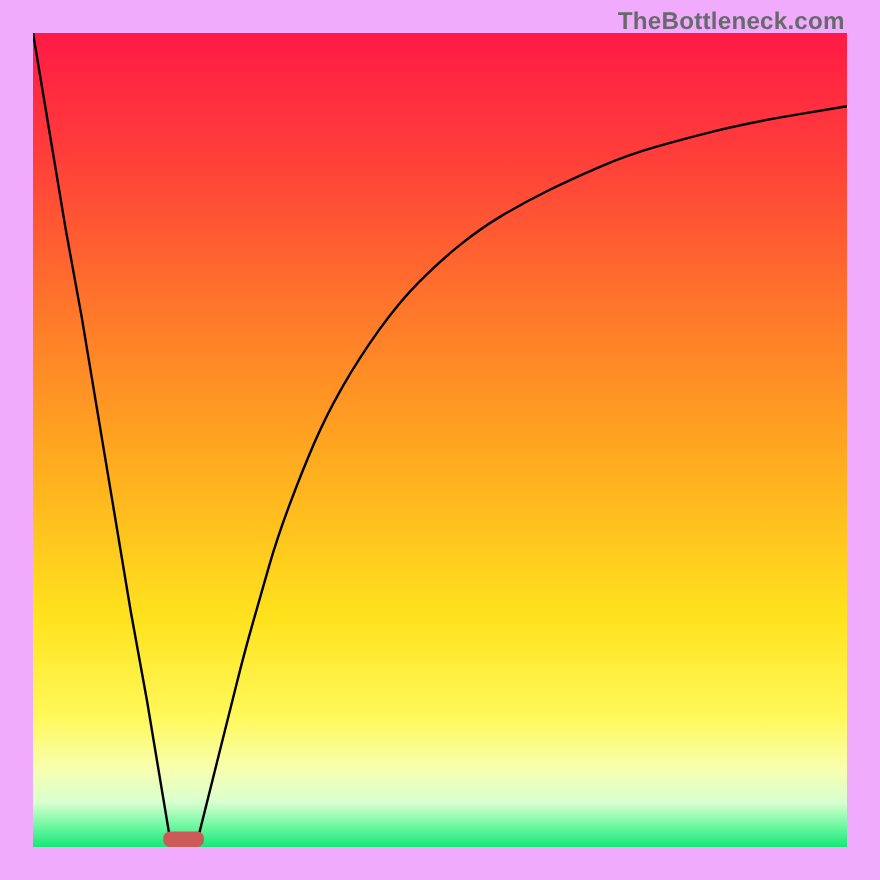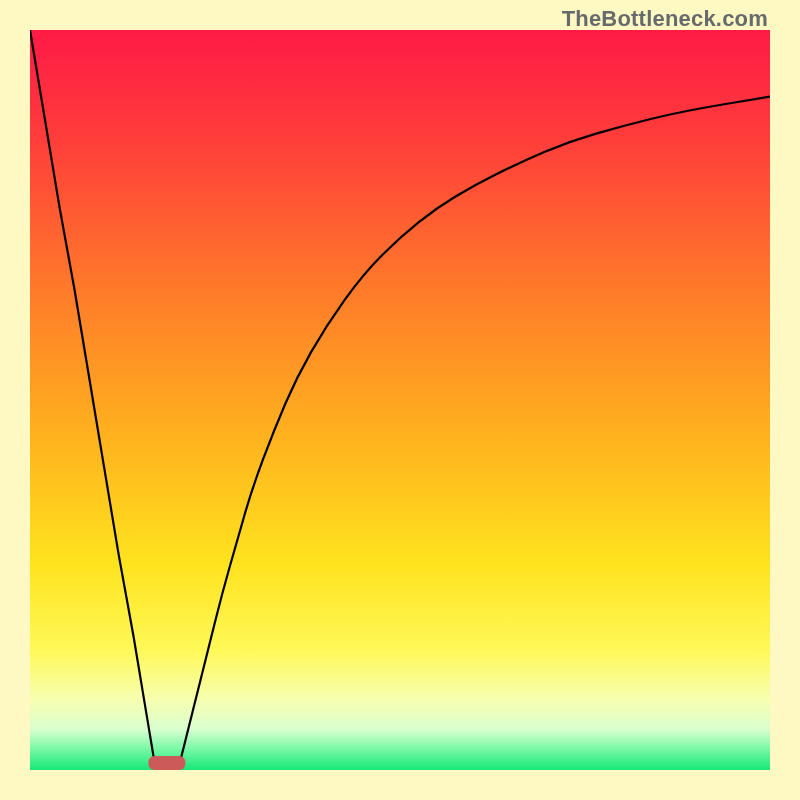--- a/index.html
+++ b/index.html
@@ -7,21 +7,21 @@
     padding: 0;
     width: 800px;
     height: 800px;
     overflow: hidden;
     background: #000;
     font-family: Arial, Helvetica, sans-serif;
   }
   .frame {
     position: absolute;
     inset: 0;
-    background: #fef9c3;
+    background: #f0abfc;
   }
   .plot {
     position: absolute;
     left: 30px;
     top: 30px;
     width: 740px;
     height: 740px;
     overflow: hidden;
   }
   .watermark {

